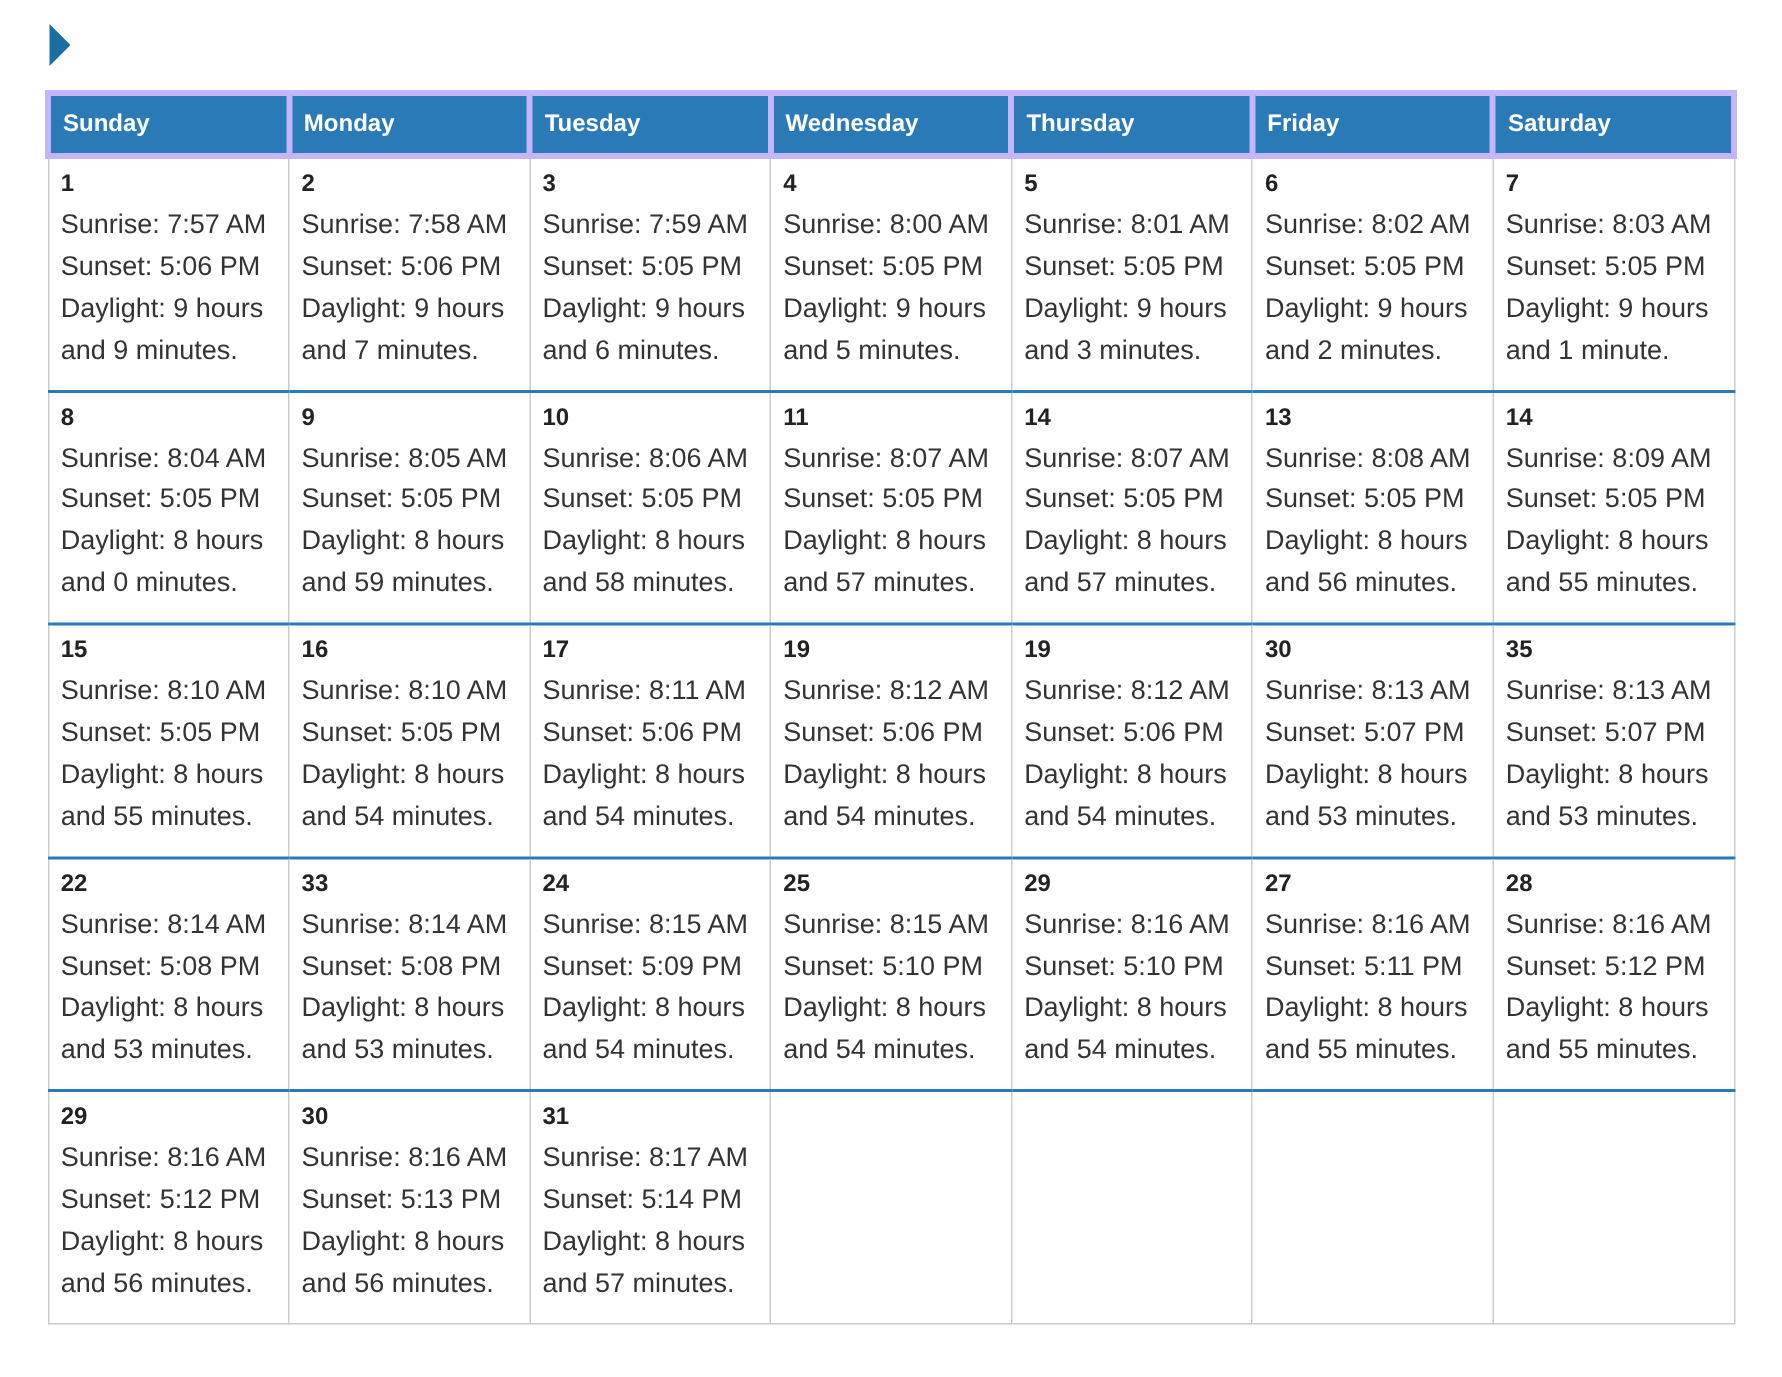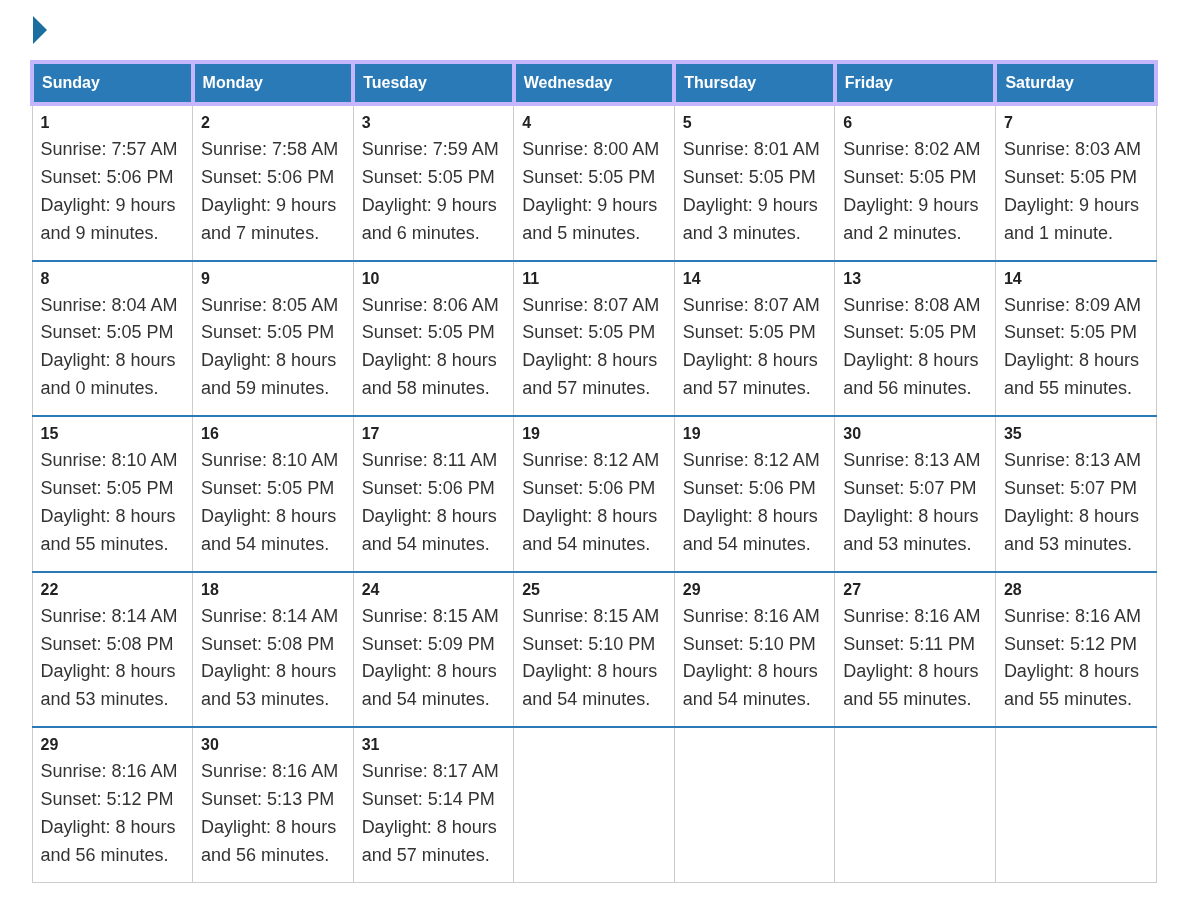--- a/index.html
+++ b/index.html
@@ -220,21 +220,21 @@
         <span class="day-number">35</span>
         <span class="day-info">Sunrise: 8:13 AM<br>Sunset: 5:07 PM<br>Daylight: 8 hours and 53 minutes.</span>
       </td>
       </tr>
       <tr>
         <td>
         <span class="day-number">22</span>
         <span class="day-info">Sunrise: 8:14 AM<br>Sunset: 5:08 PM<br>Daylight: 8 hours and 53 minutes.</span>
       </td>
         <td>
-        <span class="day-number">18</span>
+        <span class="day-number">33</span>
         <span class="day-info">Sunrise: 8:14 AM<br>Sunset: 5:08 PM<br>Daylight: 8 hours and 53 minutes.</span>
       </td>
         <td>
         <span class="day-number">24</span>
         <span class="day-info">Sunrise: 8:15 AM<br>Sunset: 5:09 PM<br>Daylight: 8 hours and 54 minutes.</span>
       </td>
         <td>
         <span class="day-number">25</span>
         <span class="day-info">Sunrise: 8:15 AM<br>Sunset: 5:10 PM<br>Daylight: 8 hours and 54 minutes.</span>
       </td>

